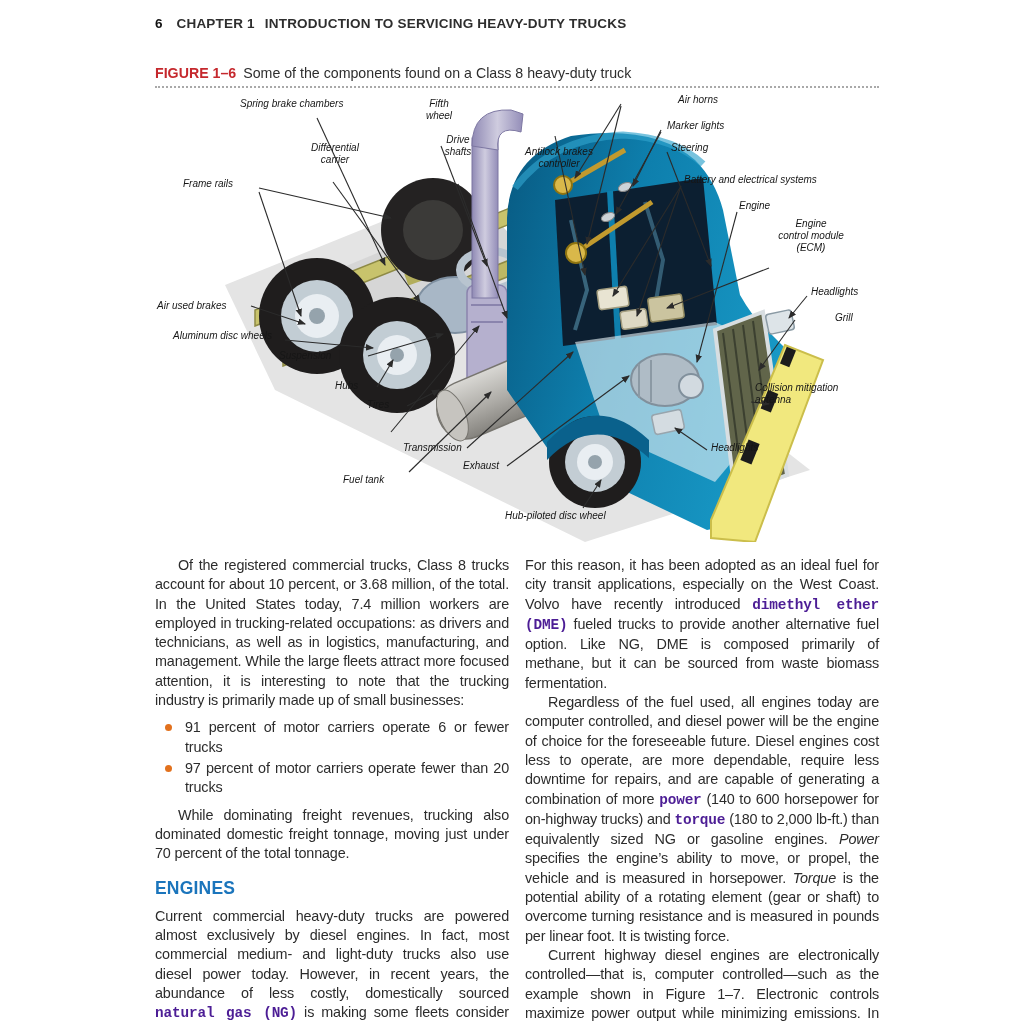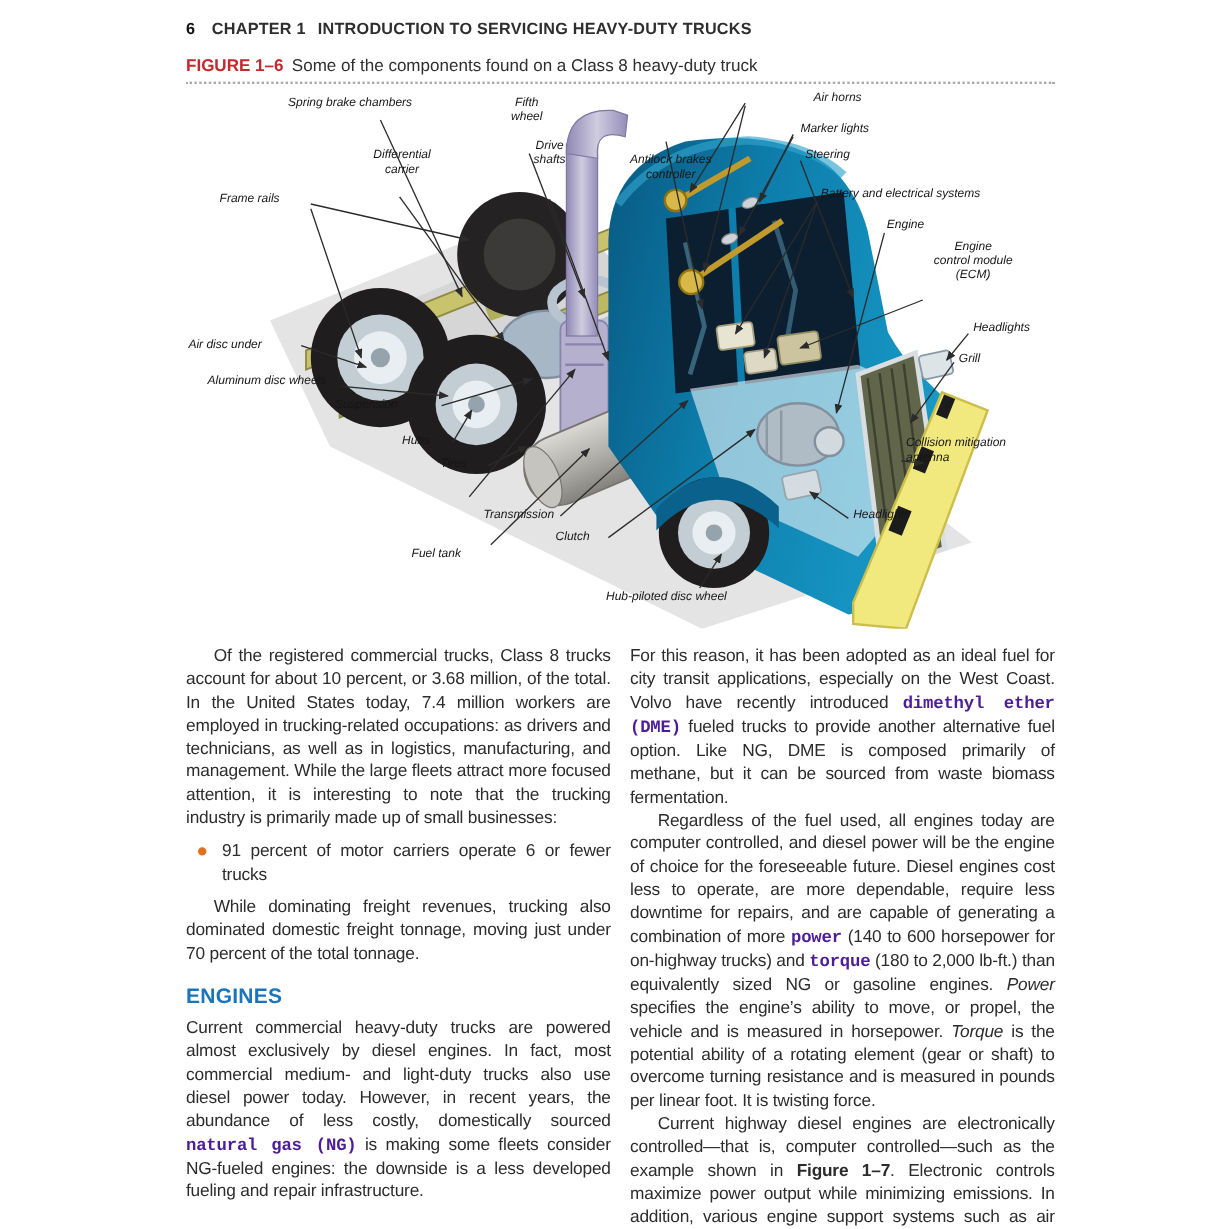--- a/index.html
+++ b/index.html
@@ -5,40 +5,40 @@
   html,body{margin:0;padding:0;background:#ffffff;}
   body{width:1024px;height:1024px;position:relative;overflow:hidden;
        font-family:"Liberation Sans","DejaVu Sans",sans-serif;color:#2d2d2d;}
   .page{position:absolute;left:155px;top:16px;width:724px;}
   
   .pg-header{display:flex;align-items:baseline;gap:14px;font-size:13.5px;font-weight:bold;color:#222;}
   .pg-num{color:#111;}
   .chap{letter-spacing:.2px;color:#2e2e2e;}
   .chap .sp{display:inline-block;width:10px;}
   
-  .fig-caption{margin-top:16px;font-size:14.2px;color:#2e2e2e;}
+  .fig-caption{margin-top:34px;font-size:14.2px;color:#2e2e2e;}
   .fig-label{color:#c5282d;font-weight:bold;margin-right:7px;}
   .cap-rule{border:none;border-top:2px dotted #a9a9a9;margin:5px 0 0 0;height:0;}
   
   .figure-canvas{position:relative;width:724px;height:452px;margin-top:2px;}
   .figure-canvas svg{position:absolute;left:0;top:0;}
   .flabel{position:absolute;font-size:10px;line-height:1.22;color:#161616;white-space:pre-line;font-style:italic;}
   .ctr{text-align:center;}
   
   .cols{display:flex;gap:16px;margin-top:14px;}
   .col{width:354px;font-size:14.4px;line-height:19.3px;text-align:justify;color:#2c2c2c;letter-spacing:-0.15px;}
   .col p{margin:0;}
   .ind{text-indent:1.6em;}
   ul.stats{list-style:none;margin:8px 0 8px 0;padding:0 0 0 8px;}
   ul.stats li{position:relative;padding-left:22px;margin-bottom:2px;}
   ul.stats li .dot{position:absolute;left:2px;top:6px;width:7px;height:7px;border-radius:50%;background:#e2711d;}
   h2.engines{color:#1b75bc;font-size:17.5px;font-weight:bold;letter-spacing:.2px;margin:16px 0 8px 0;}
   .link{color:#4c1d95;font-weight:bold;font-family:Liberation Mono, monospace;}
   .italic{font-style:italic;}
-  .bold{font-weight:bold;}
+  .bold{font-weight:normal;}
 </style>
 </head>
 <body>
 
 <div class="page">
 
   <div class="pg-header">
     <span class="pg-num">6</span>
     <span class="chap"><span>CHAPTER 1</span><span class="sp"></span><span>INTRODUCTION TO SERVICING HEAVY-DUTY TRUCKS</span></span>
   </div>
@@ -229,40 +229,41 @@
 controller</div>
     <div class="flabel" style="left:475px;top:4px;margin-left:48px;">Air horns</div>
     <div class="flabel" style="left:512px;top:30px;">Marker lights</div>
     <div class="flabel" style="left:516px;top:52px;">Steering</div>
     <div class="flabel" style="left:529px;top:84px;">Battery and electrical systems</div>
     <div class="flabel" style="left:584px;top:110px;">Engine</div>
     <div class="flabel ctr" style="left:600px;top:128px;width:112px;">Engine
 control module
 (ECM)</div>
     <div class="flabel" style="left:656px;top:196px;">Headlights</div>
-    <div class="flabel" style="left:644px;top:222px;">Grill</div>
+    <div class="flabel" style="left:680px;top:222px;">Grill</div>
     <div class="flabel" style="left:600px;top:292px;width:128px;">Collision mitigation
 antenna</div>
     <div class="flabel" style="left:556px;top:352px;">Headlights</div>
     <div class="flabel" style="left:350px;top:420px;">Hub-piloted disc wheel</div>
-    <div class="flabel" style="left:2px;top:210px;">Air disc under</div>
+    <div class="flabel" style="left:2px;top:210px;">Air used brakes</div>
     <div class="flabel" style="left:18px;top:240px;text-align:center;">Aluminum disc wheels</div>
     <div class="flabel" style="left:124px;top:260px;">Suspension</div>
     <div class="flabel" style="left:180px;top:290px;">Hubs</div>
     <div class="flabel" style="left:212px;top:309px;">Tires</div>
     <div class="flabel" style="left:248px;top:352px;">Transmission</div>
     <div class="flabel" style="left:188px;top:384px;">Fuel tank</div>
-    <div class="flabel" style="left:308px;top:370px;">Clutch</div>
+    <div class="flabel" style="left:308px;top:370px;">Exhaust</div>
   </div>
 
   <div class="cols">
     <div class="col">
       <p class="ind">Of the registered commercial trucks, Class 8 trucks account for about 10 percent, or 3.68 million, of the total. In the United States today, 7.4 million workers are employed in trucking-related occupations: as drivers and technicians, as well as in logistics, manufacturing, and management. While the large fleets attract more focused attention, it is interesting to note that the trucking industry is primarily made up of small businesses:</p>
       <ul class="stats">
         <li><span class="dot"></span><span>91 percent of motor carriers operate 6 or fewer trucks</span></li>
+        <li><span class="dot"></span><span>97 percent of motor carriers operate fewer than 20 trucks</span></li>
       </ul>
       <p class="ind">While dominating freight revenues, trucking also dominated domestic freight tonnage, moving just under 70 percent of the total tonnage.</p>
       <h2 class="engines">ENGINES</h2>
       <p><span>Current commercial heavy-duty trucks are powered almost exclusively by diesel engines. In fact, most commercial medium- and light-duty trucks also use diesel power today. However, in recent years, the abundance of less costly, domestically sourced </span><span class="link">natural gas (NG)</span><span> is making some fleets consider NG-fueled engines: the downside is a less developed fueling and repair infrastructure.</span></p>
     </div>
     <div class="col">
       <p><span>For this reason, it has been adopted as an ideal fuel for city transit applications, especially on the West Coast. Volvo have recently introduced </span><span class="link">dimethyl ether (DME)</span><span> fueled trucks to provide another alternative fuel option. Like NG, DME is composed primarily of methane, but it can be sourced from waste biomass fermentation.</span></p>
       <p class="ind"><span>Regardless of the fuel used, all engines today are computer controlled, and diesel power will be the engine of choice for the foreseeable future. Diesel engines cost less to operate, are more dependable, require less downtime for repairs, and are capable of generating a combination of more </span><span class="link">power</span><span> (140 to 600 horsepower for on-highway trucks) and </span><span class="link">torque</span><span> (180 to 2,000 lb-ft.) than equivalently sized NG or gasoline engines. </span><span class="italic">Power</span><span> specifies the engine’s ability to move, or propel, the vehicle and is measured in horsepower. </span><span class="italic">Torque</span><span> is the potential ability of a rotating element (gear or shaft) to overcome turning resistance and is measured in pounds per linear foot. It is twisting force.</span></p>
       <p class="ind"><span>Current highway diesel engines are electronically controlled—that is, computer controlled—such as the example shown in </span><span class="bold">Figure 1–7</span><span>. Electronic controls maximize power output while minimizing emissions. In addition, various engine support systems such as air intake, fuel injection, exhaust, lubrication, and cooling work together to keep the engine running properly. </span></p>
     </div>

